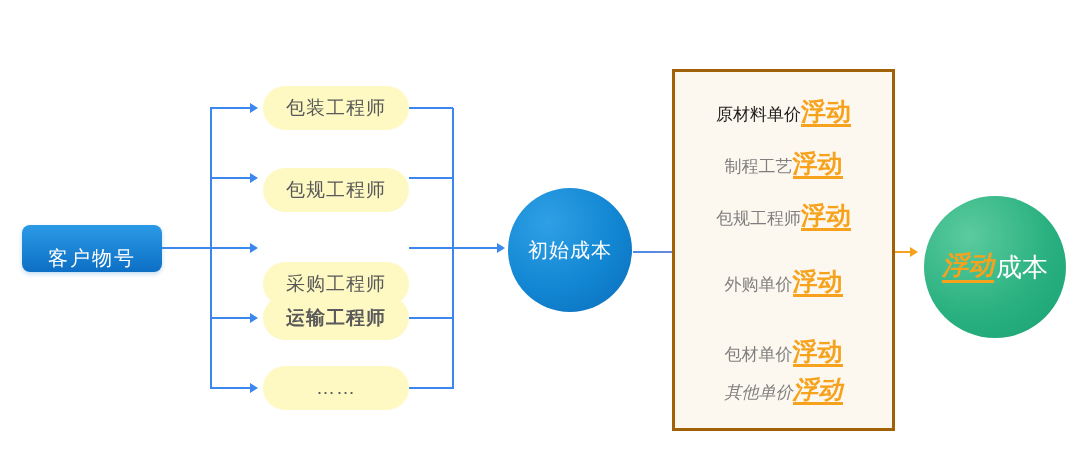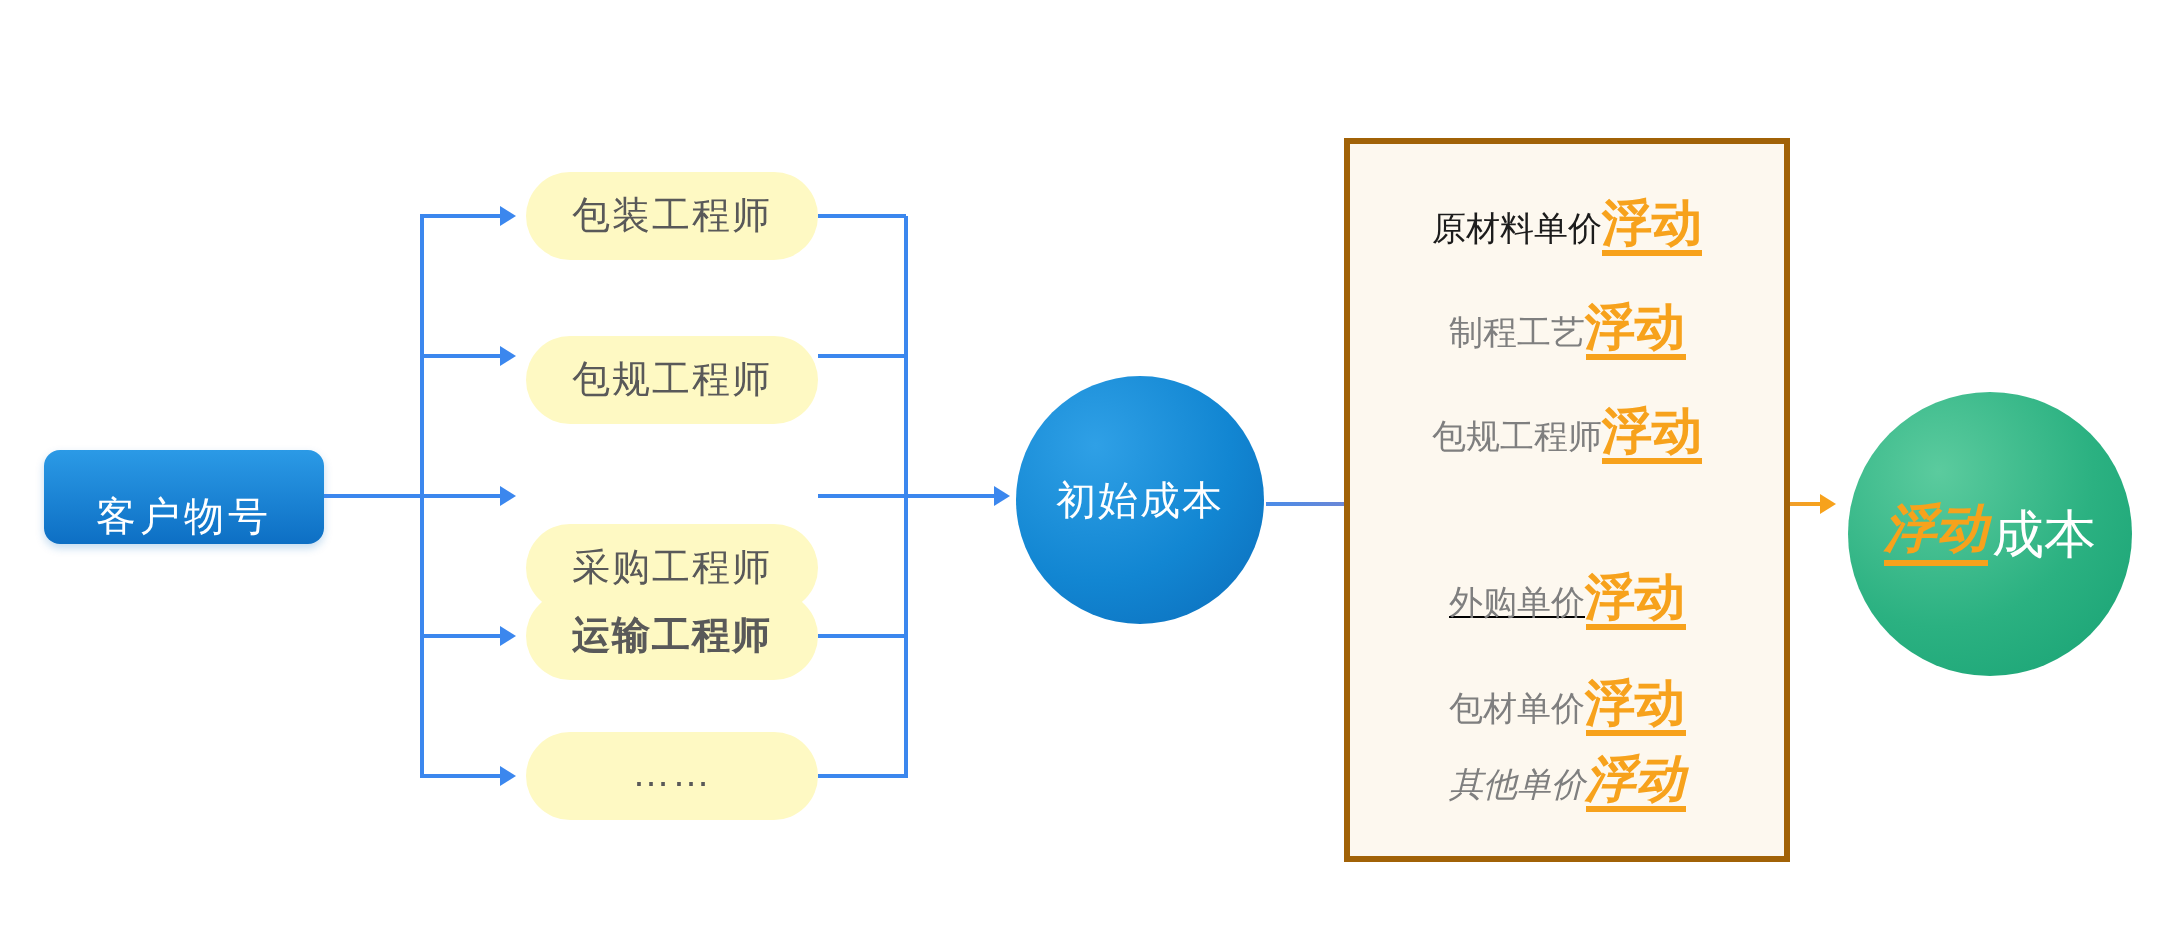--- a/index.html
+++ b/index.html
@@ -53,21 +53,21 @@
   .factor{
     position:absolute;left:0;width:100%;height:34px;line-height:34px;
     text-align:center;white-space:nowrap;
   }
   .factor .prefix{font-size:17px;color:#7f7f7f;}
   .factor.first .prefix{color:#1c1c1c;}
   .factor .hl{
     font-size:25px;font-weight:bold;color:#f7a21c;
     display:inline-block;border-bottom:3px solid #f7a21c;line-height:1.05;
   }
-  .f0{top:26px;} .f1{top:78px;} .f2{top:130px;} .f3{top:213px;text-decoration:underline;} .f4{top:266px;} .f5{top:304px;font-style:italic;}
+  .f0{top:26px;} .f1{top:78px;} .f2{top:130px;} .f3{top:196px;} .f4{top:266px;} .f5{top:304px;font-style:italic;}
 </style>
 </head>
 <body>
 
 <div class="canvas">
 
   <div class="source-node">
     <span>客户物号</span>
   </div>
 

